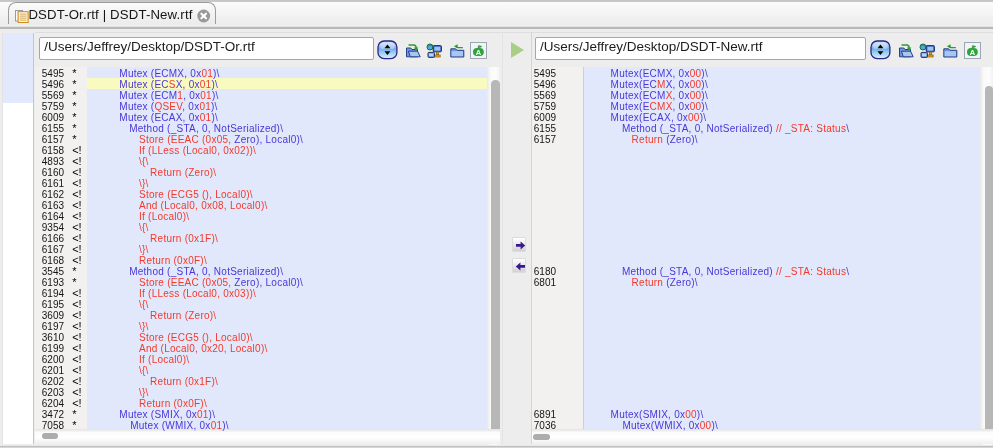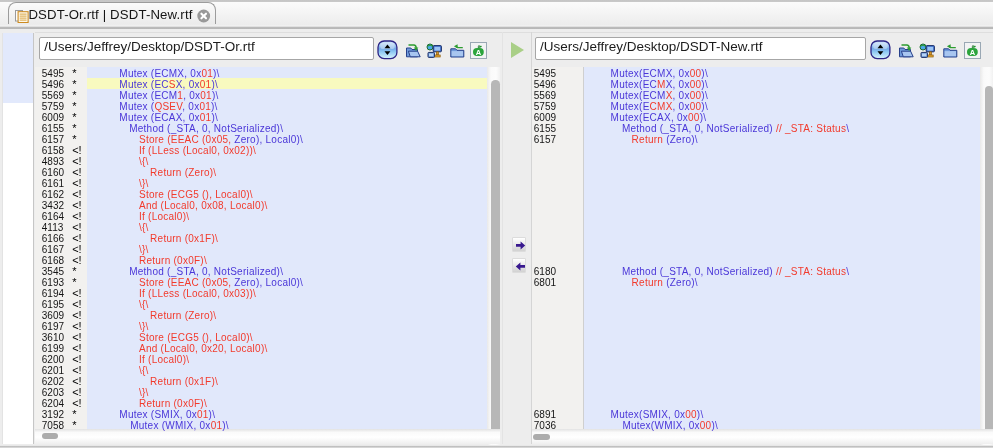--- a/index.html
+++ b/index.html
@@ -222,27 +222,27 @@
 <div class="cl" style="left:139.0px;top:154.5px"><span class="r">\{\</span></div>
 <div class="ln" style="left:41.8px;top:165.5px">6160</div>
 <div class="mk" style="left:72.2px;top:165.5px">&lt;!</div>
 <div class="cl" style="left:150.1px;top:165.5px"><span class="r">Return&nbsp;(Zero)\</span></div>
 <div class="ln" style="left:41.8px;top:176.5px">6161</div>
 <div class="mk" style="left:72.2px;top:176.5px">&lt;!</div>
 <div class="cl" style="left:139.0px;top:176.5px"><span class="r">\}\</span></div>
 <div class="ln" style="left:41.8px;top:187.5px">6162</div>
 <div class="mk" style="left:72.2px;top:187.5px">&lt;!</div>
 <div class="cl" style="left:139.0px;top:187.5px"><span class="r">Store&nbsp;(ECG5&nbsp;(),&nbsp;Local0)\</span></div>
-<div class="ln" style="left:41.8px;top:198.5px">3432</div>
+<div class="ln" style="left:41.8px;top:198.5px">6163</div>
 <div class="mk" style="left:72.2px;top:198.5px">&lt;!</div>
 <div class="cl" style="left:139.0px;top:198.5px"><span class="r">And&nbsp;(Local0,&nbsp;0x08,&nbsp;Local0)\</span></div>
 <div class="ln" style="left:41.8px;top:209.5px">6164</div>
 <div class="mk" style="left:72.2px;top:209.5px">&lt;!</div>
 <div class="cl" style="left:139.0px;top:209.5px"><span class="r">If&nbsp;(Local0)\</span></div>
-<div class="ln" style="left:41.8px;top:220.5px">4113</div>
+<div class="ln" style="left:41.8px;top:220.5px">9354</div>
 <div class="mk" style="left:72.2px;top:220.5px">&lt;!</div>
 <div class="cl" style="left:139.0px;top:220.5px"><span class="r">\{\</span></div>
 <div class="ln" style="left:41.8px;top:231.5px">6166</div>
 <div class="mk" style="left:72.2px;top:231.5px">&lt;!</div>
 <div class="cl" style="left:150.1px;top:231.5px"><span class="r">Return&nbsp;(0x1F)\</span></div>
 <div class="ln" style="left:41.8px;top:242.5px">6167</div>
 <div class="mk" style="left:72.2px;top:242.5px">&lt;!</div>
 <div class="cl" style="left:139.0px;top:242.5px"><span class="r">\}\</span></div>
 <div class="ln" style="left:41.8px;top:253.5px">6168</div>
 <div class="mk" style="left:72.2px;top:253.5px">&lt;!</div>
@@ -279,21 +279,21 @@
 <div class="cl" style="left:139.0px;top:363.5px"><span class="r">\{\</span></div>
 <div class="ln" style="left:41.8px;top:374.5px">6202</div>
 <div class="mk" style="left:72.2px;top:374.5px">&lt;!</div>
 <div class="cl" style="left:150.1px;top:374.5px"><span class="r">Return&nbsp;(0x1F)\</span></div>
 <div class="ln" style="left:41.8px;top:385.5px">6203</div>
 <div class="mk" style="left:72.2px;top:385.5px">&lt;!</div>
 <div class="cl" style="left:139.0px;top:385.5px"><span class="r">\}\</span></div>
 <div class="ln" style="left:41.8px;top:396.5px">6204</div>
 <div class="mk" style="left:72.2px;top:396.5px">&lt;!</div>
 <div class="cl" style="left:139.0px;top:396.5px"><span class="r">Return&nbsp;(0x0F)\</span></div>
-<div class="ln" style="left:41.8px;top:407.5px">3192</div>
+<div class="ln" style="left:41.8px;top:407.5px">3472</div>
 <div class="mk" style="left:72.2px;top:407.5px">*</div>
 <div class="cl" style="left:119.3px;top:407.5px"><span class="b">Mutex&nbsp;(SMIX,&nbsp;0x</span><span class="r">01</span><span class="b">)\</span></div>
 <div class="ln" style="left:41.8px;top:418.5px">7058</div>
 <div class="mk" style="left:72.2px;top:418.5px">*</div>
 <div class="cl" style="left:130.2px;top:418.5px"><span class="b">Mutex&nbsp;(WMIX,&nbsp;0x</span><span class="r">01</span><span class="b">)\</span></div>
 <div class="ln" style="left:533.8px;top:66.5px">5495</div>
 <div class="cl" style="left:610.6px;top:66.5px"><span class="b">Mutex(ECMX,&nbsp;0x</span><span class="r">00</span><span class="b">)\</span></div>
 <div class="ln" style="left:533.8px;top:77.5px">5496</div>
 <div class="cl" style="left:610.6px;top:77.5px"><span class="b">Mutex(EC</span><span class="r">M</span><span class="b">X,&nbsp;0x</span><span class="r">00</span><span class="b">)\</span></div>
 <div class="ln" style="left:533.8px;top:88.5px">5569</div>

